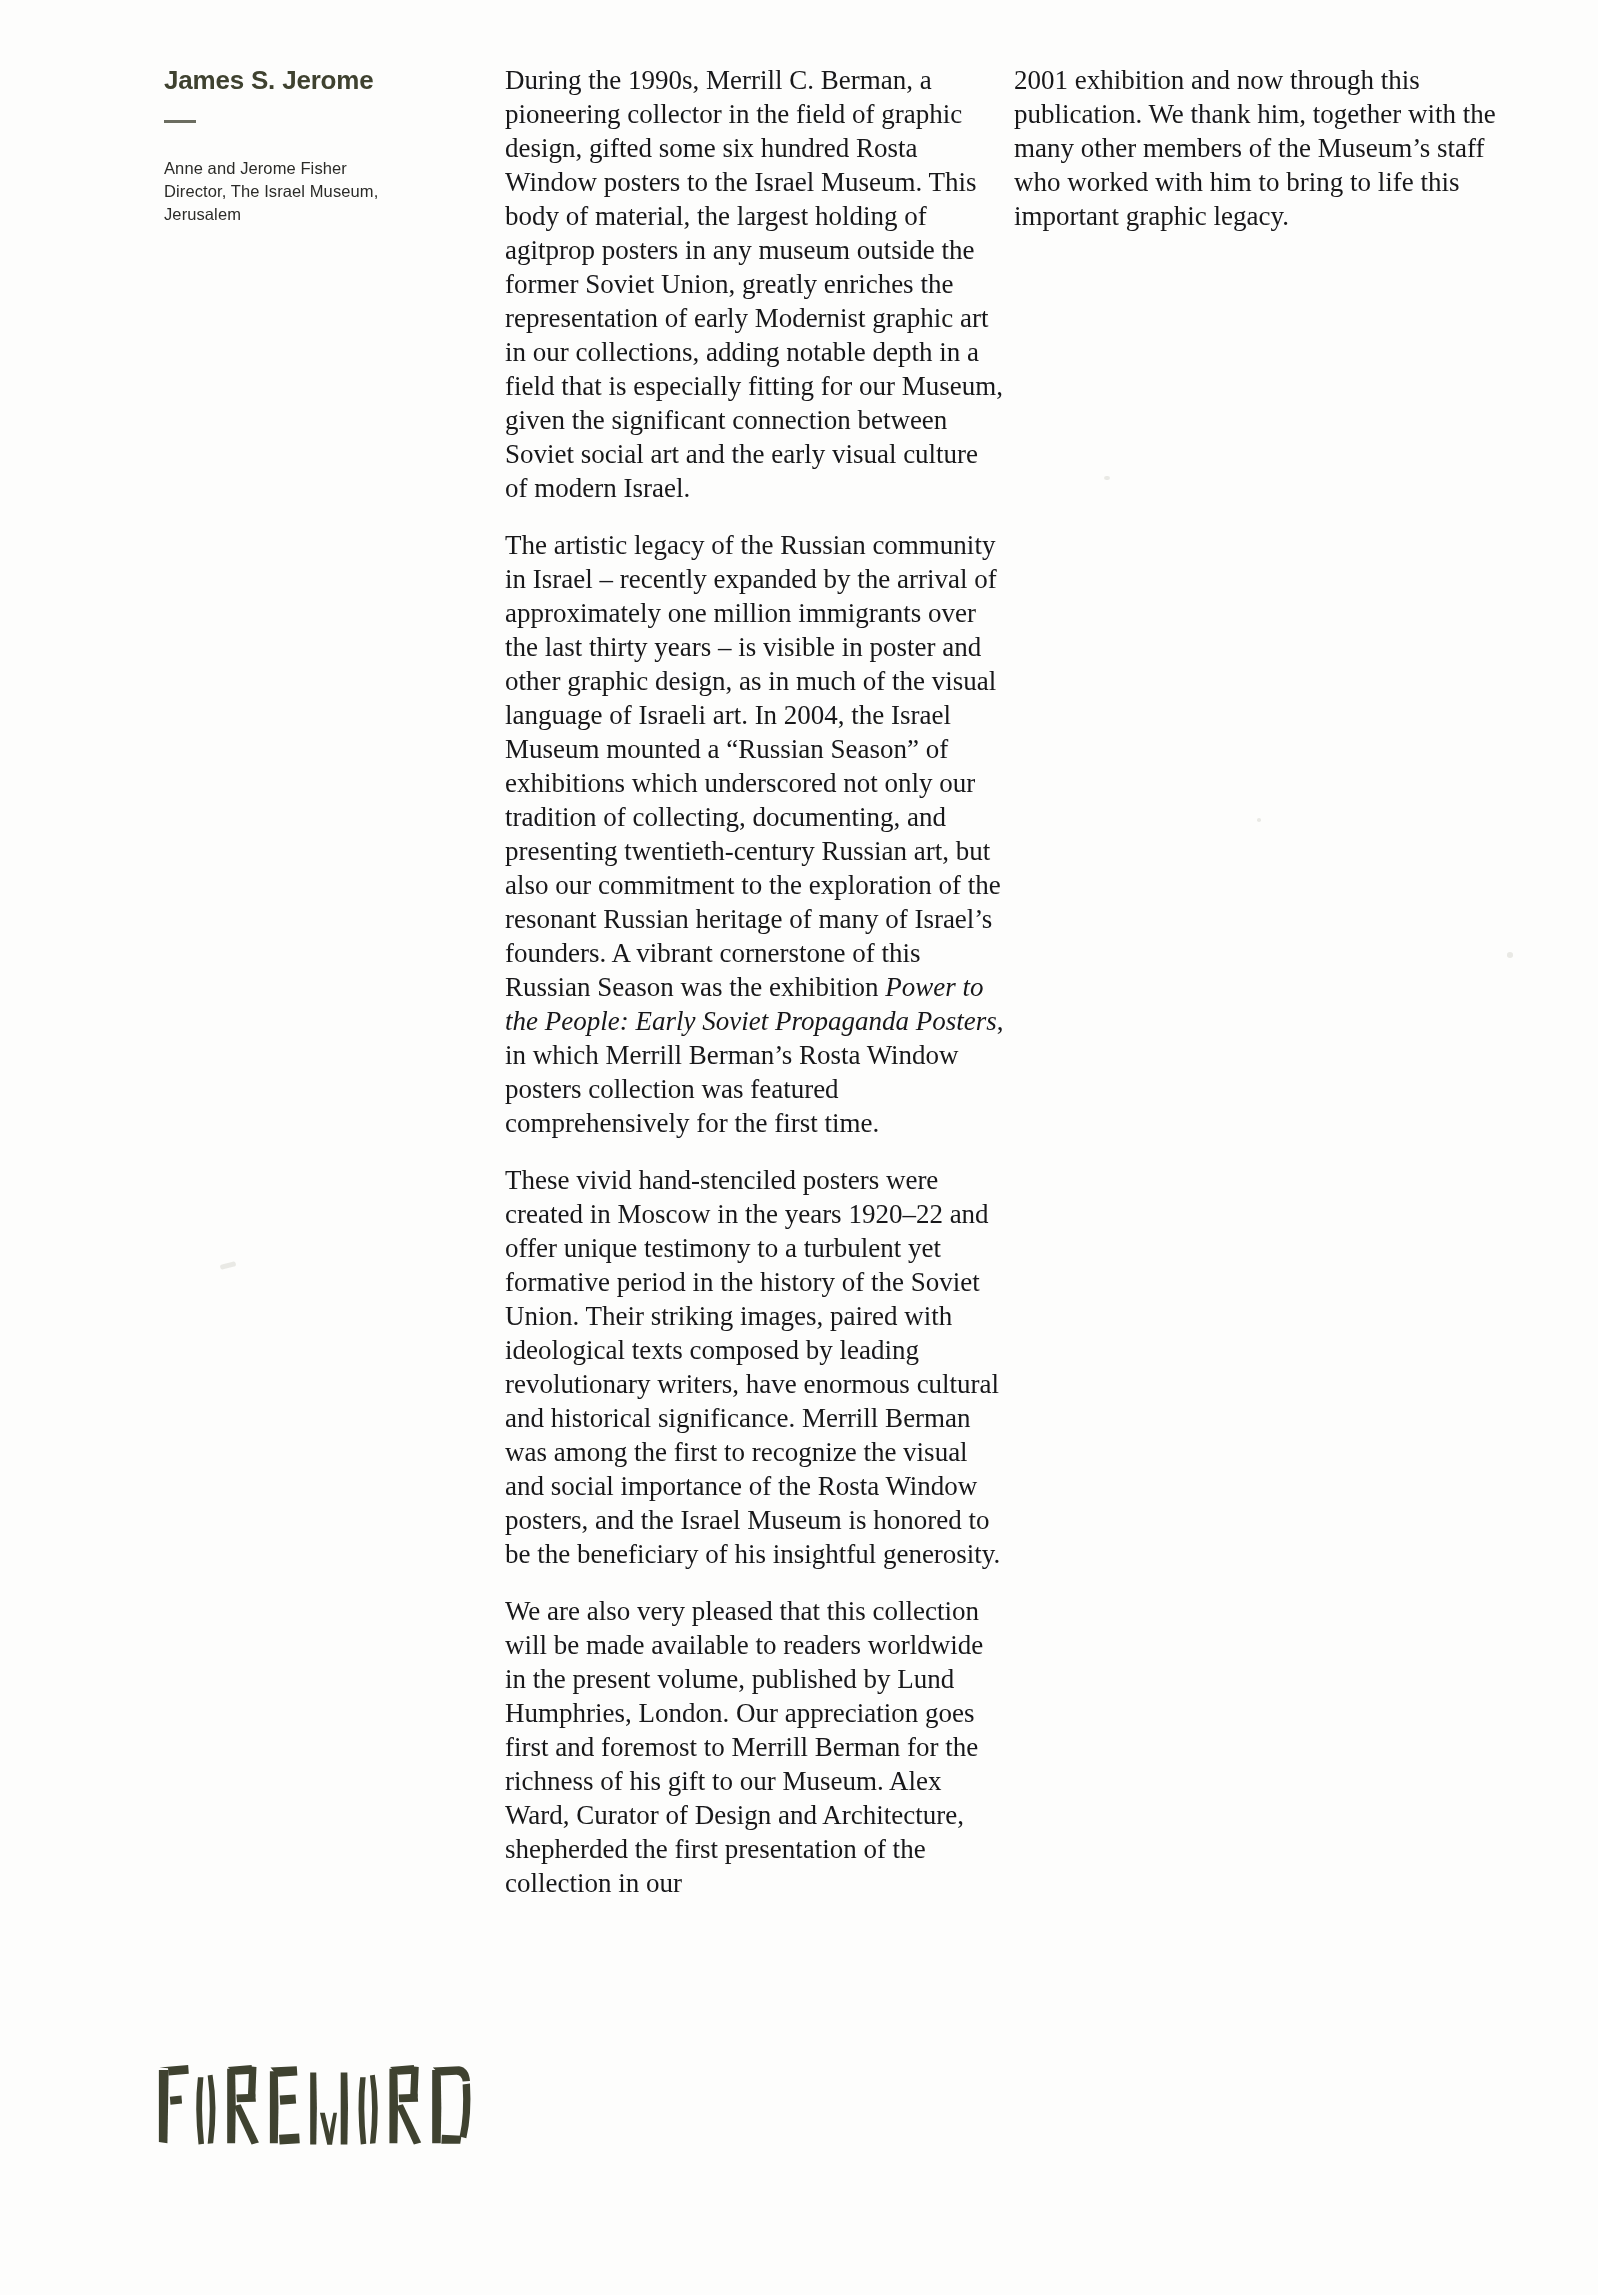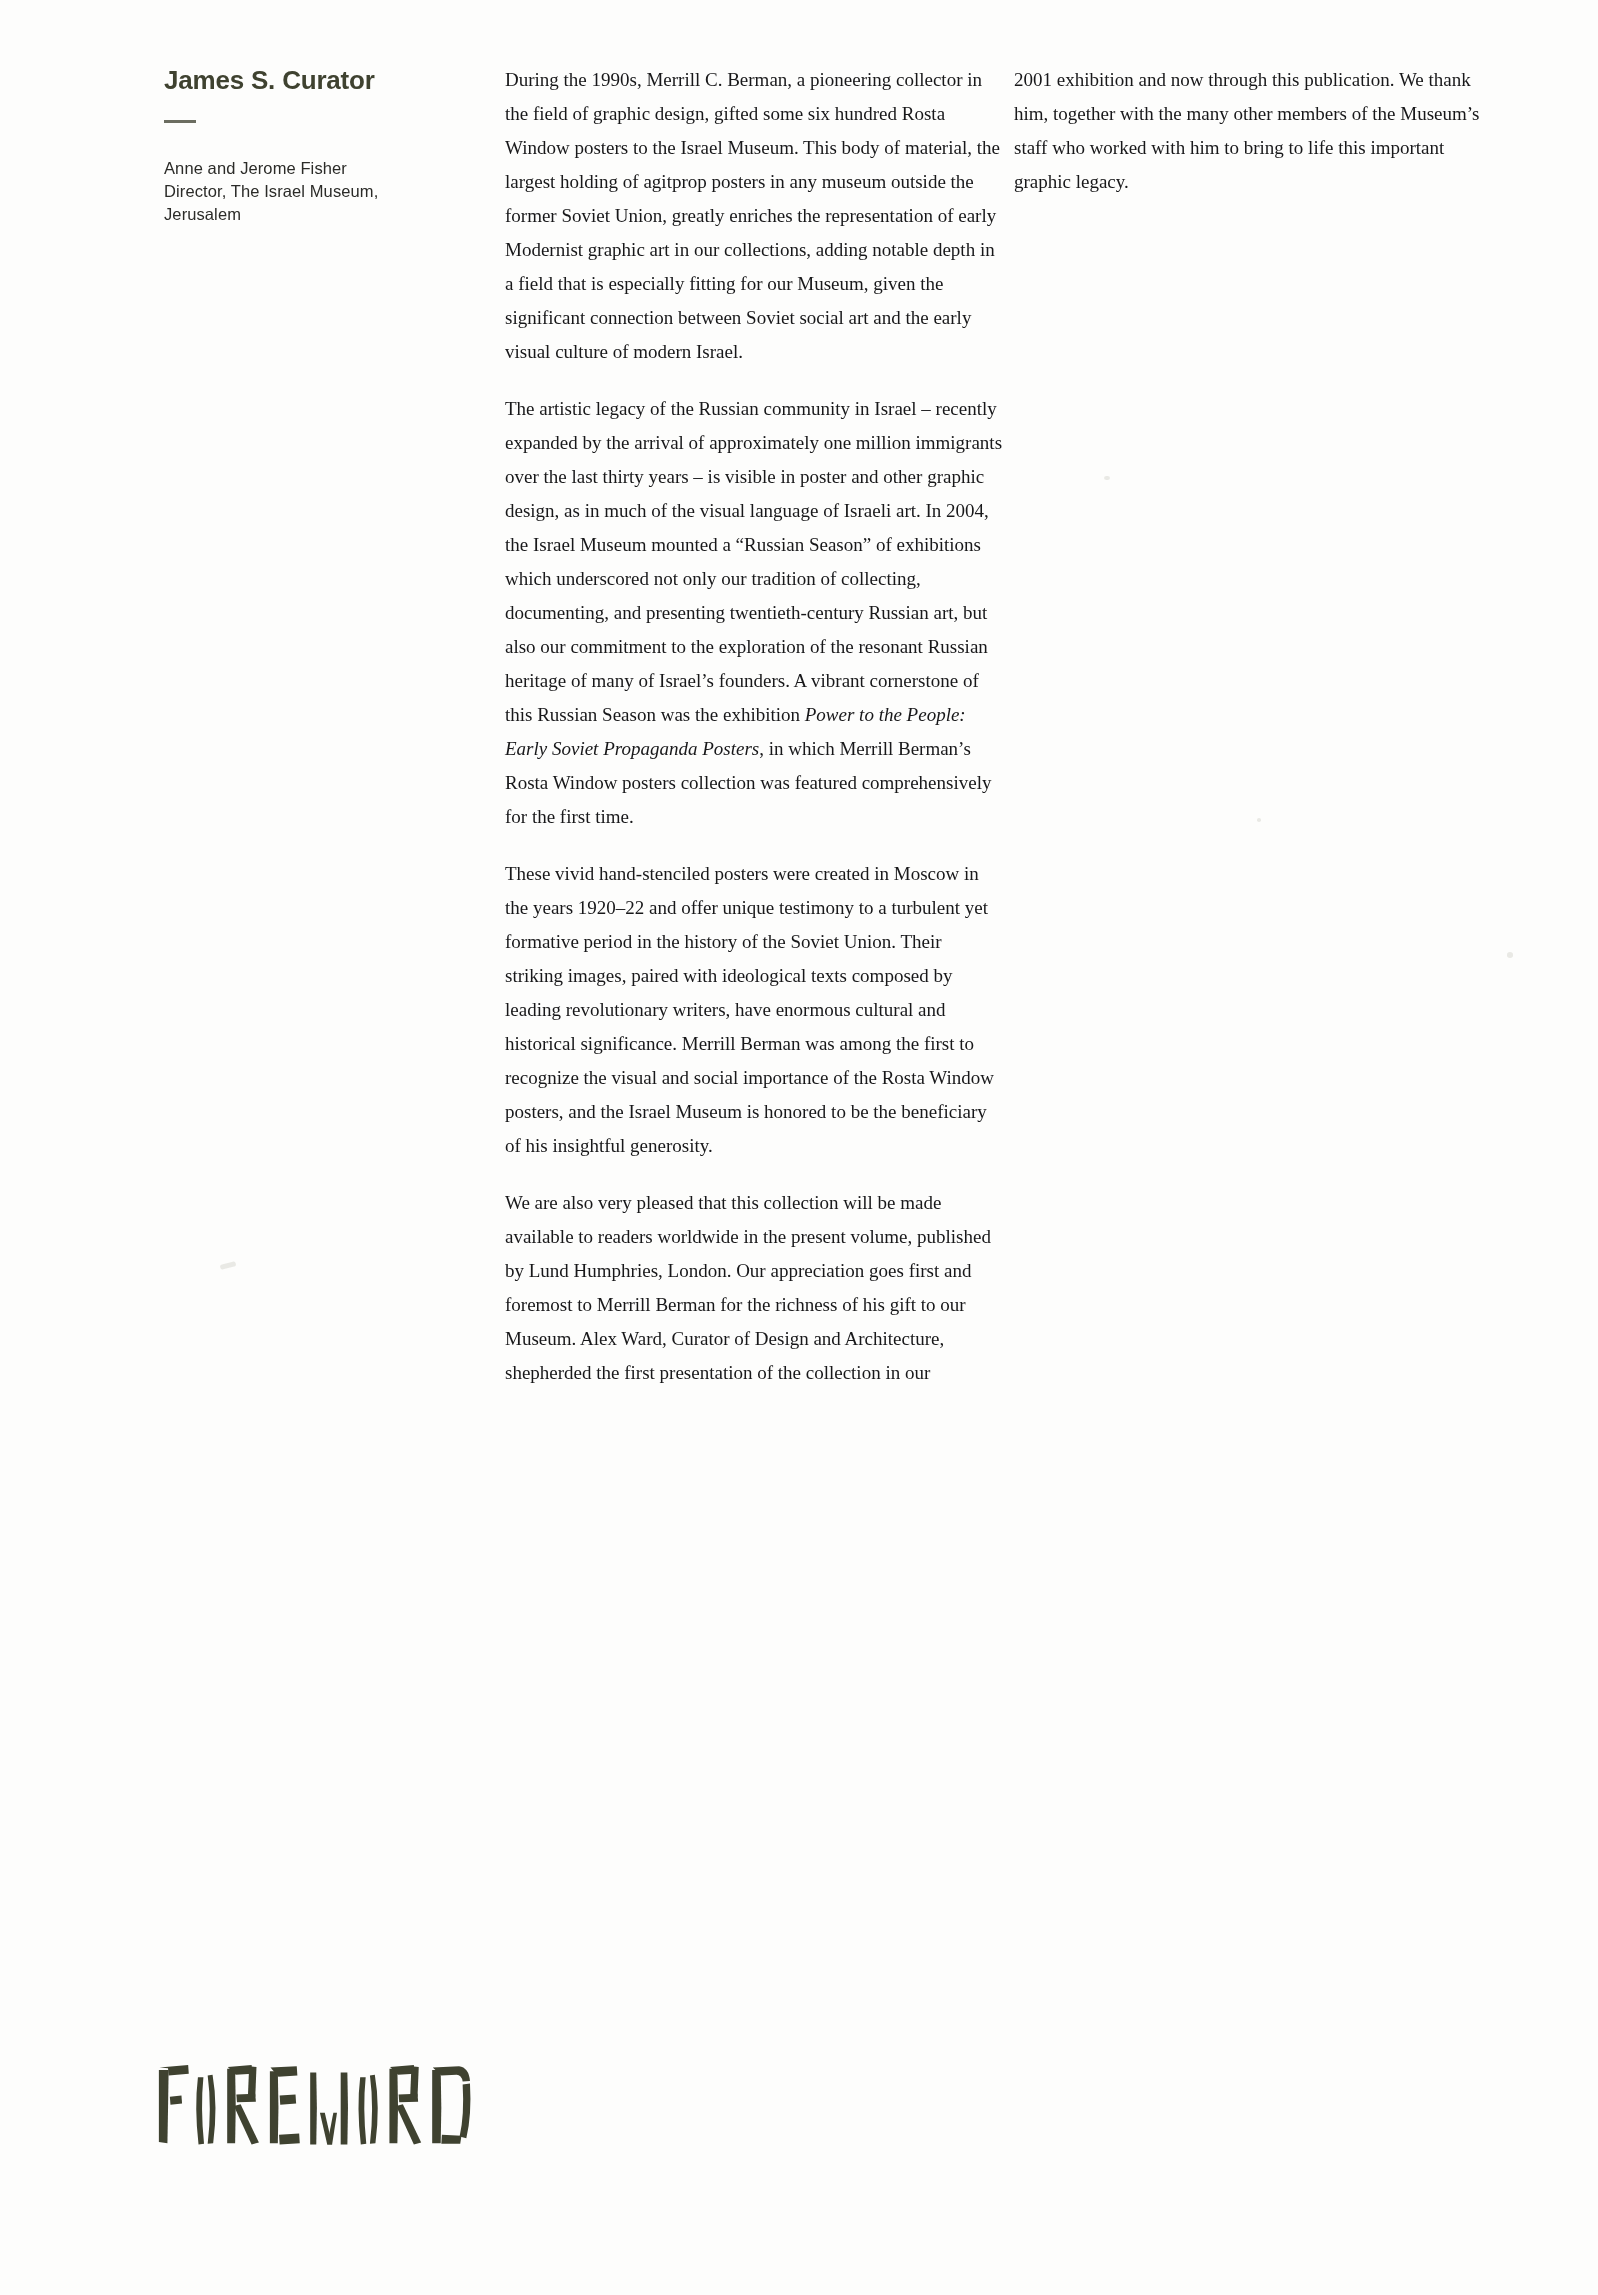--- a/index.html
+++ b/index.html
@@ -60,21 +60,21 @@
     color: #2b2b28;
     letter-spacing: 0.1px;
     white-space: pre-line;
   }
 
   
   .col {
     position: absolute;
     top: 63px;
     font-family: "Liberation Serif", serif;
-    font-size: 19px;
+    font-size: 27px;
     line-height: 34px;
     color: #18181a;
     text-align: left;
   }
 
   .col-mid  { left: 505px;  width: 499px; }
   .col-right{ left: 1014px; width: 488px; }
 
   .col p {
     margin: 0 0 23px 0;
@@ -98,21 +98,21 @@
 <body>
 
 <div class="page">
 
   <div class="speck" style="left:1104px;top:476px;width:5.5px;height:4.3px;"></div>
   <div class="speck" style="left:1507px;top:952px;width:6.1px;height:5.5px;"></div>
   <div class="speck" style="left:1257px;top:818px;width:4.3px;height:3.7px;"></div>
   <div class="speck" style="left:220px;top:1263px;width:16px;height:4.9px;border-radius:2.4px;transform:rotate(-14deg);"></div>
 
   <div class="meta-col">
-    <div class="author-name">James S. Curator</div>
+    <div class="author-name">James S. Jerome</div>
     <div class="meta-rule"></div>
     <div class="author-title">Anne and Jerome Fisher
 Director, The Israel Museum,
 Jerusalem</div>
   </div>
 
   <div class="col col-mid">
     <p>During the 1990s, Merrill C. Berman, a pioneering collector in the field of graphic design, gifted some six hundred Rosta Window posters to the Israel Museum. This body of material, the largest holding of agitprop posters in any museum outside the former Soviet Union, greatly enriches the representation of early Modernist graphic art in our collections, adding notable depth in a field that is especially fitting for our Museum, given the significant connection between Soviet social art and the early visual culture of modern Israel.</p>
     <p>The artistic legacy of the Russian community in Israel – recently expanded by the arrival of approximately one million immigrants over the last thirty years – is visible in poster and other graphic design, as in much of the visual language of Israeli art. In 2004, the Israel Museum mounted a “Russian Season” of exhibitions which underscored not only our tradition of collecting, documenting, and presenting twentieth-century Russian art, but also our commitment to the exploration of the resonant Russian heritage of many of Israel’s founders. A vibrant cornerstone of this Russian Season was the exhibition <em>Power to the People: Early Soviet Propaganda Posters</em>, in which Merrill Berman’s Rosta Window posters collection was featured comprehensively for the first time.</p>
     <p>These vivid hand-stenciled posters were created in Moscow in the years 1920–22 and offer unique testimony to a turbulent yet formative period in the history of the Soviet Union. Their striking images, paired with ideological texts composed by leading revolutionary writers, have enormous cultural and historical significance. Merrill Berman was among the first to recognize the visual and social importance of the Rosta Window posters, and the Israel Museum is honored to be the beneficiary of his insightful generosity.</p>

